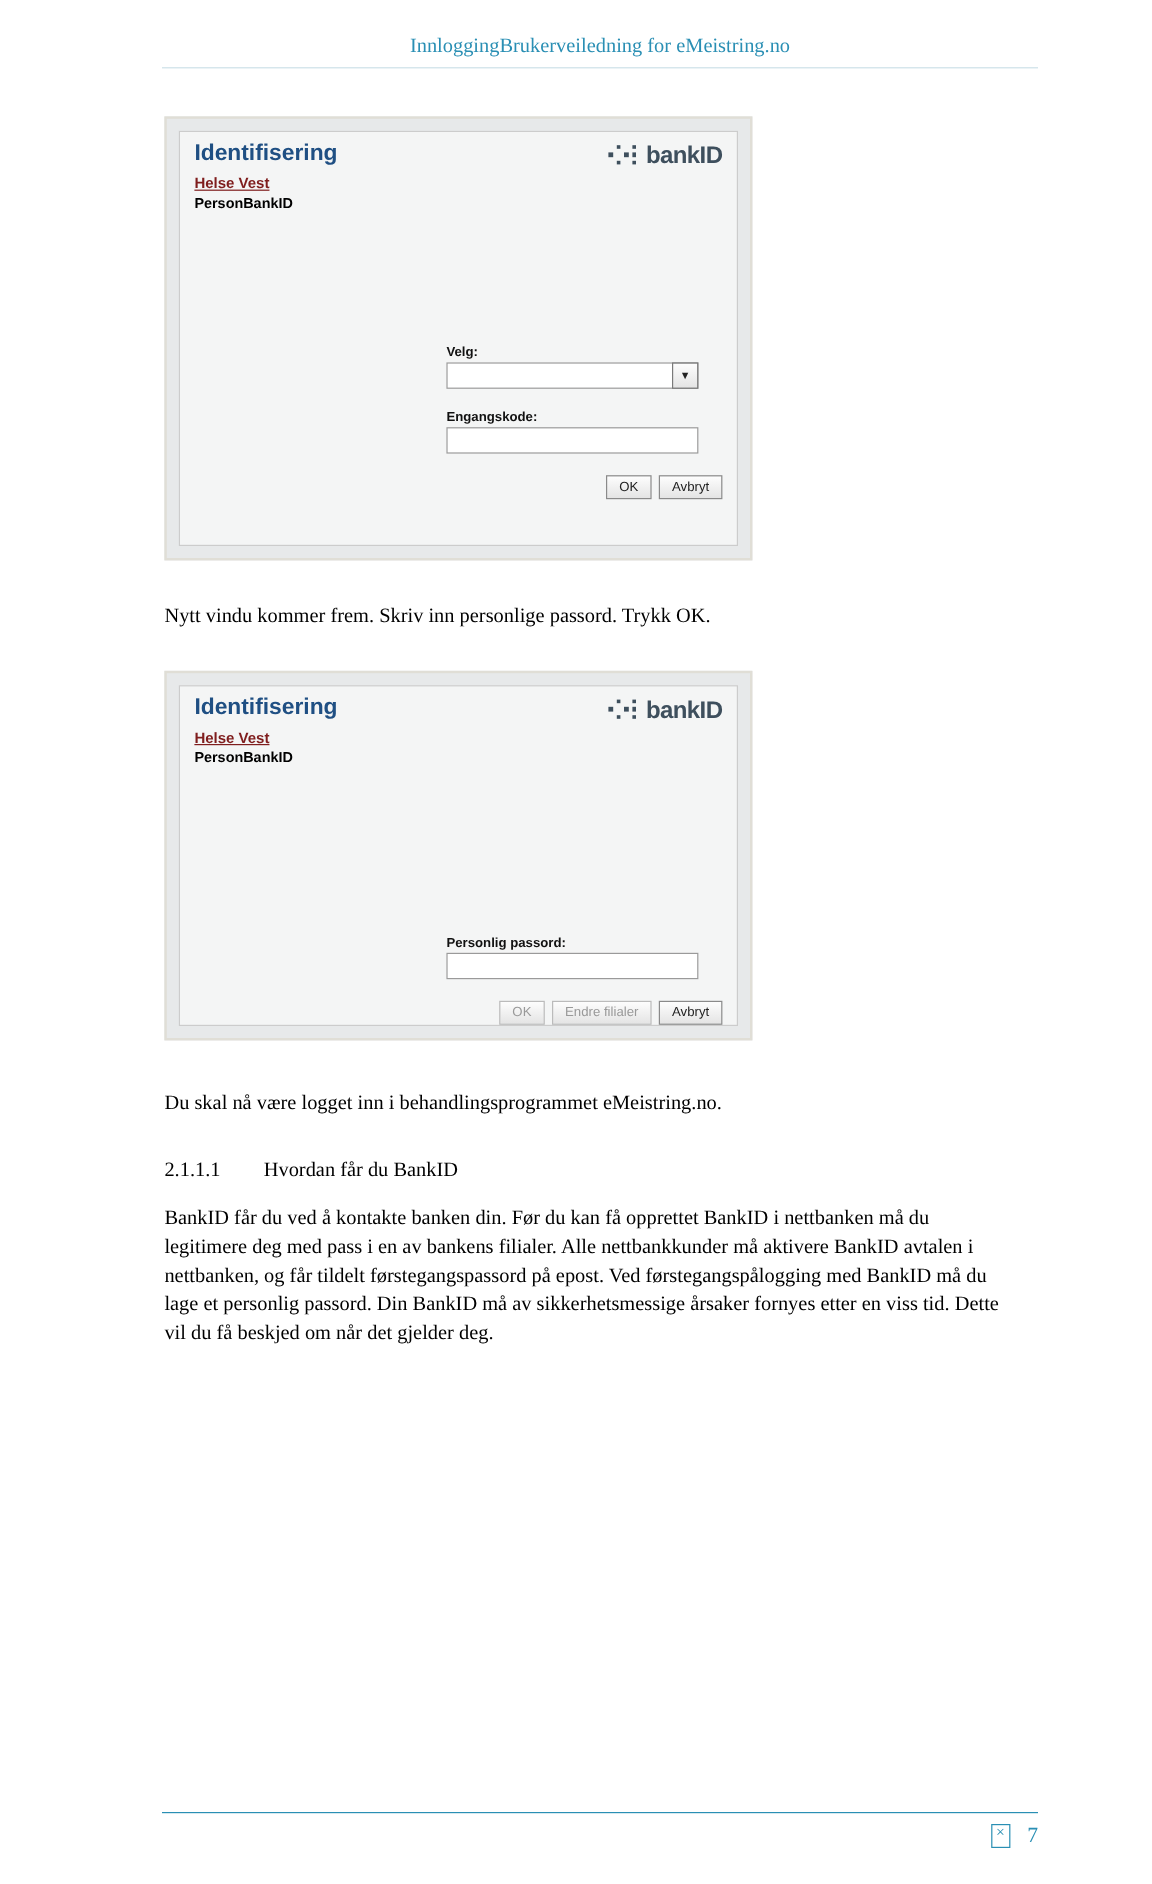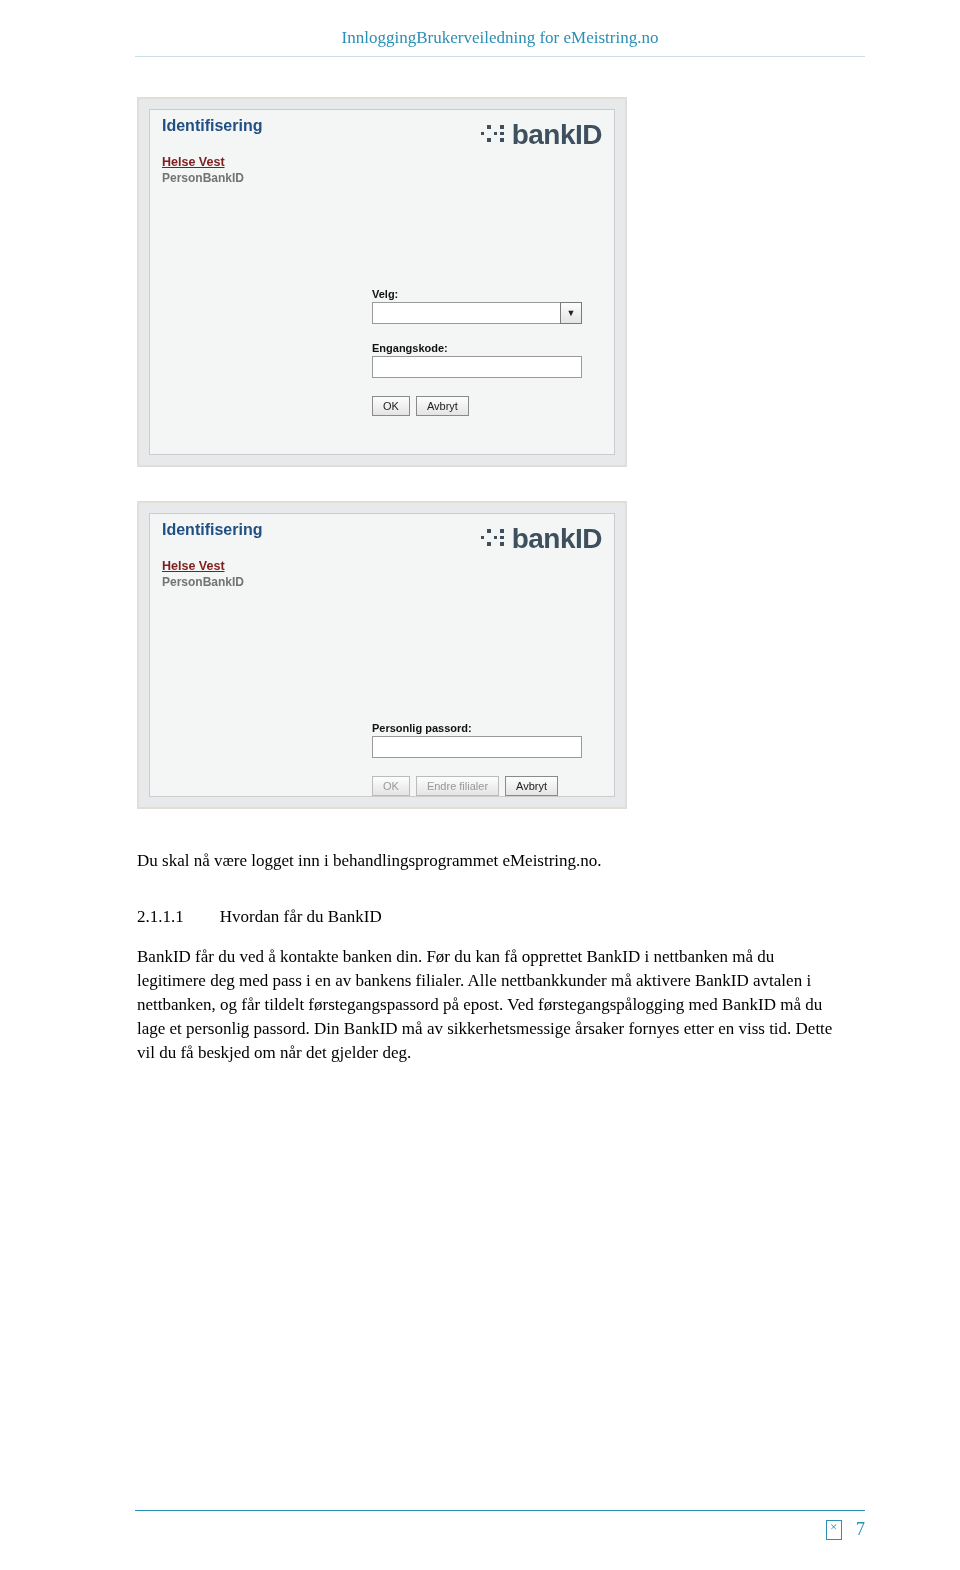--- a/index.html
+++ b/index.html
@@ -41,54 +41,54 @@
     border: 1px solid #ccc;
     height: calc(100% - 20px);
     position: relative;
   }
   .bankid-header-row {
     display: flex;
     justify-content: space-between;
     padding: 7px 12px 2px 12px;
   }
   .bankid-title {
-    font-size: 16px;
+    font-size: 19px;
     font-weight: bold;
     color: #1F4F83;
   }
   .bankid-logo {
     display: flex;
     align-items: center;
     gap: 8px;
     padding-top: 2px;
   }
   .bankid-logo-dots { line-height: 0; }
   .bankid-logo-dots .drow { display: flex; gap: 3px; margin-bottom: 3px; }
   .bankid-logo-dots .d { width: 3.5px; height: 3.5px; background: #3E4F5D; }
   .bankid-logo-dots .d.e { background: transparent; }
   .bankid-logo-text {
-    font-size: 28px;
+    font-size: 20px;
     font-weight: 600;
     color: #3E4F5D;
     letter-spacing: -0.5px;
     font-family: Arial, sans-serif;
   }
   .bankid-header-sub {
     padding: 2px 12px 0 12px;
   }
   .bankid-link {
     font-size: 12.5px;
     font-weight: bold;
     color: #7f1d1d;
     text-decoration: underline;
   }
   .bankid-subtext {
     font-size: 12px;
     font-weight: bold;
-    color: #737373;
+    color: #000000;
     padding-top: 2px;
   }
   .bankid-form-area {
     position: absolute;
     right: 12px;
     width: 230px;
   }
   .win1 .bankid-form-area { top: 178px; }
   .win2 .bankid-form-area { top: 208px; }
   .form-label {
@@ -120,20 +120,21 @@
     background: linear-gradient(#fdfdfd,#e4e4e4);
     display: flex;
     align-items: center;
     justify-content: center;
     font-size: 9px;
     color: #222;
   }
   .form-row { margin-bottom: 18px; }
   .btn-row {
     display: flex;
+    justify-content: flex-end;
     gap: 6px;
     margin-top: 6px;
   }
   .btn {
     border: 1px solid #8a8a8a;
     background: linear-gradient(#fdfdfd,#e4e4e4);
     font-size: 11px;
     font-family: Arial, sans-serif;
     padding: 3px 10px;
     color: #222;
@@ -254,20 +255,21 @@
             <input class="form-input" type="text" style="">
           </div>
           <div class="btn-row">
             <button class="btn">OK</button>
             <button class="btn">Avbryt</button>
           </div>
         </div>
       </div>
     </div>
 
+    <div class="body-text">Nytt vindu kommer frem. Skriv inn personlige passord. Trykk OK.</div>
 
     <div class="bankid-window win2">
       <div class="bankid-window-inner">
         <div class="bankid-header-row">
           <div class="bankid-title">Identifisering</div>
           <div class="bankid-logo">
             <span class="bankid-logo-dots">
               <span class="drow">
                   <span class="d e"></span>
                   <span class="d"></span>

